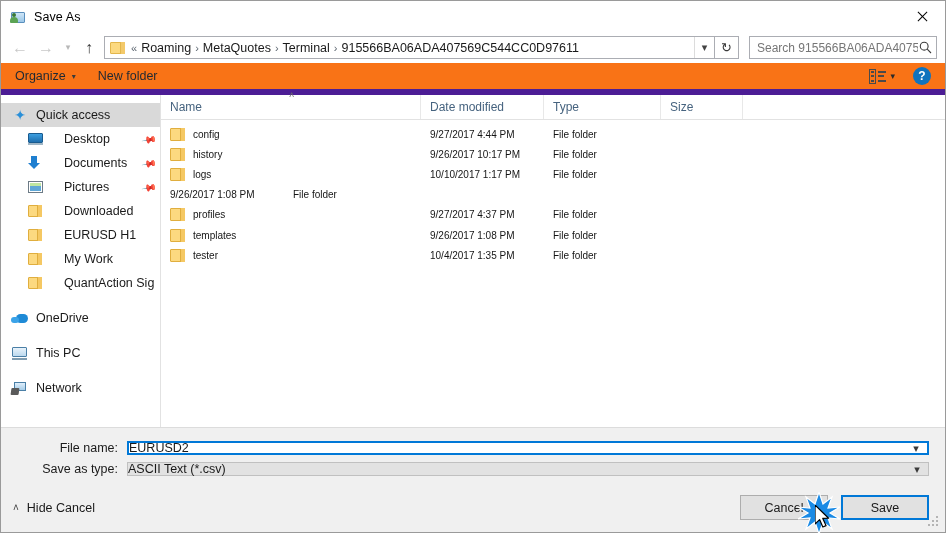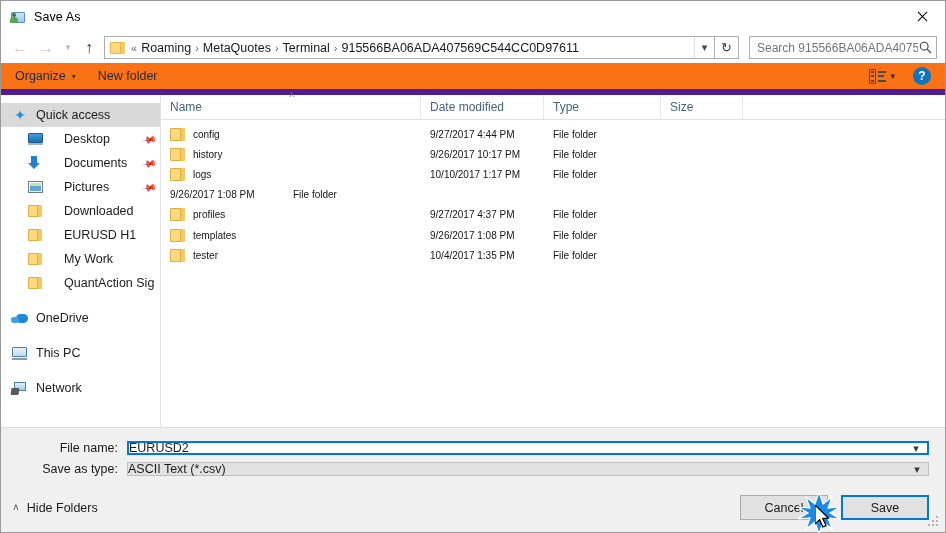--- a/index.html
+++ b/index.html
@@ -728,21 +728,21 @@
       <div class="combo disabled">
         <span class="combo-val">ASCII Text (*.csv)</span>
         <span class="combo-caret">▾</span>
       </div>
     </div>
   </div>
 
   <div class="buttonbar">
     <div class="hide-folders">
       <span class="hf-caret">˄</span>
-      <span>Hide Folders</span>
+      <span>Hide Cancel</span>
     </div>
     <div class="bb-spacer"></div>
     <div class="dlg-btn">
       <span>Cancel</span>
     </div>
     <div class="dlg-btn default">
       <span>Save</span>
     </div>
     <div class="resize-grip">
       <i style="left:8px;top:0px"></i>

